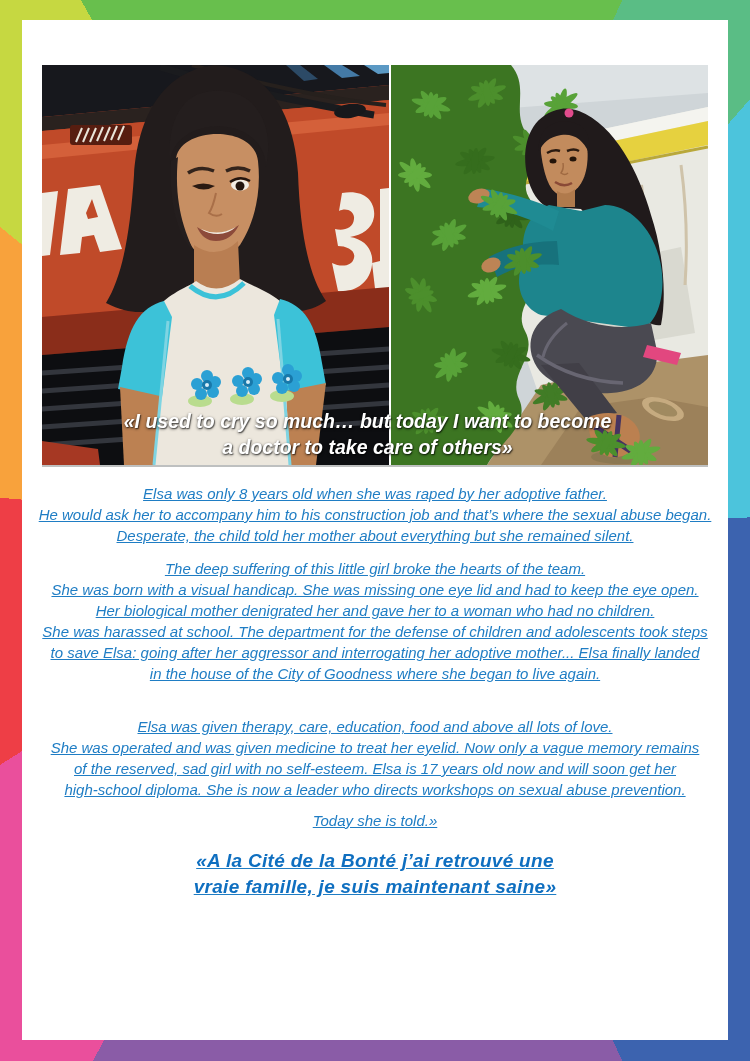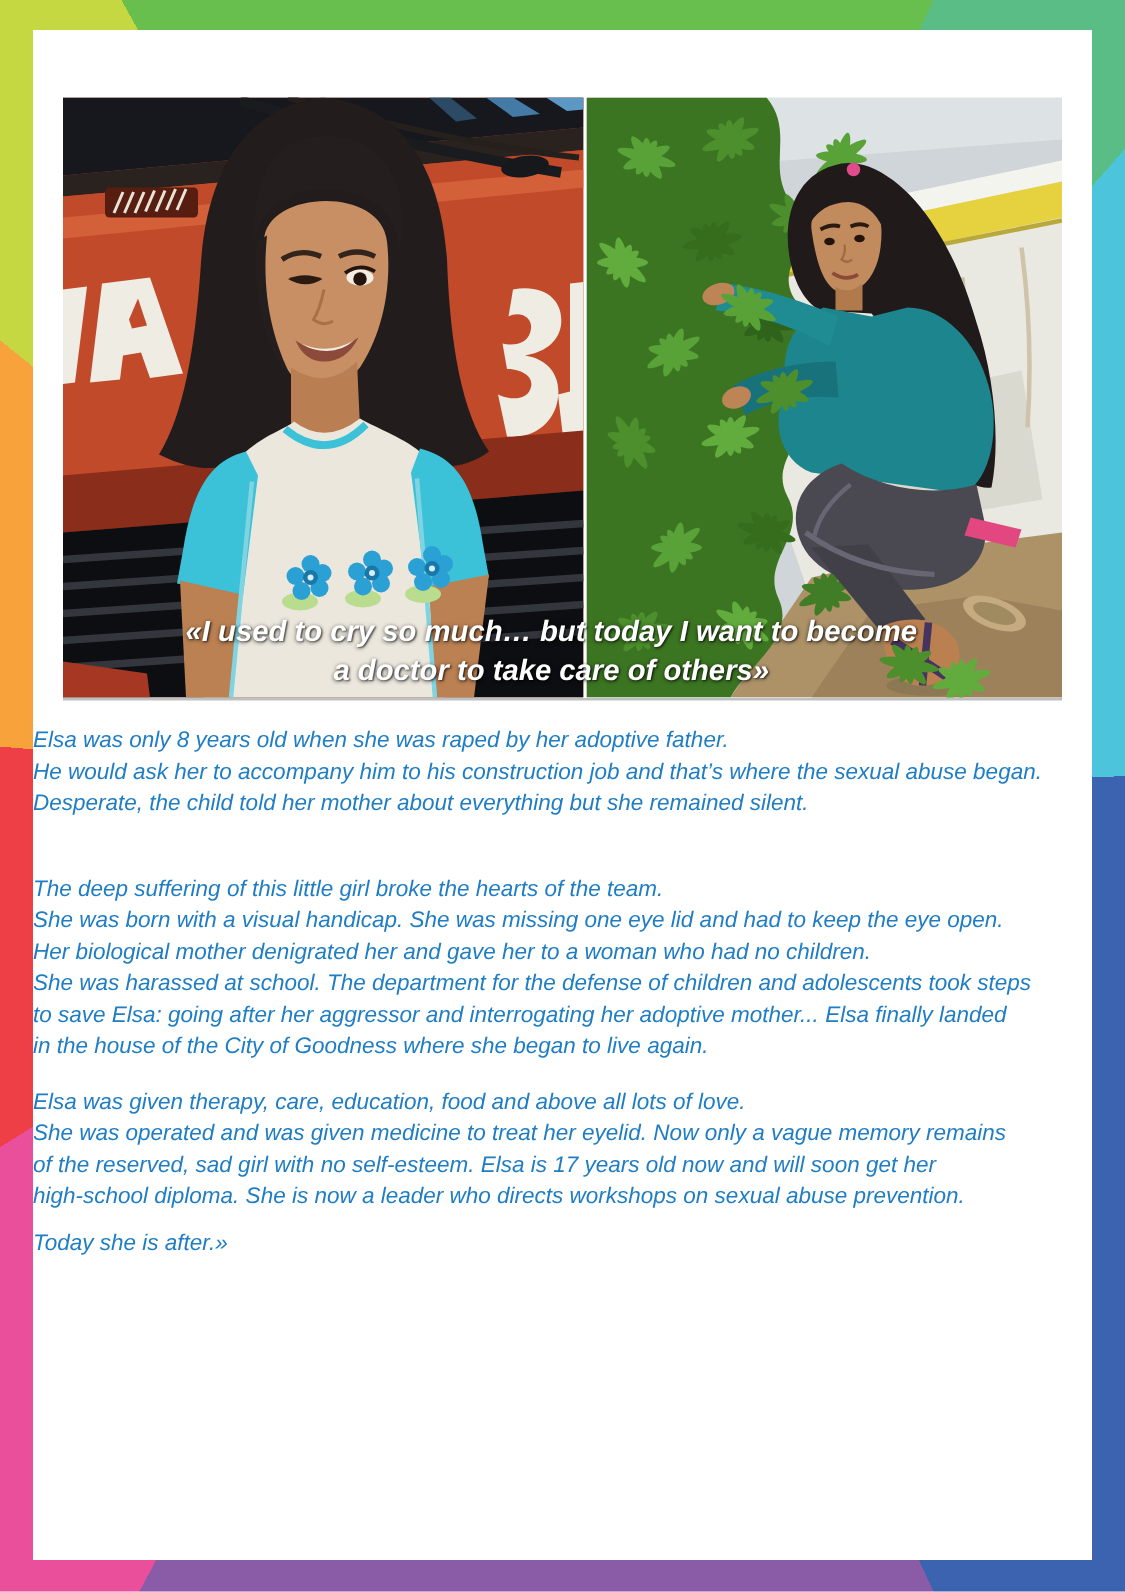--- a/index.html
+++ b/index.html
@@ -48,29 +48,31 @@
     font-weight: bold;
     font-style: italic;
     font-size: 19.5px;
     line-height: 26px;
     text-shadow: 0 1px 3px rgba(0,0,0,0.65), 1px 1px 1px rgba(0,0,0,0.45);
   }
 
   .story {
     position: absolute;
     top: 463px; left: 0; right: 0;
+    text-align: center;
     color: #1f7dc4;
     font-style: italic;
     font-size: 15px;
     line-height: 21px;
+    text-decoration: underline;
   }
   .story p { margin: 0; }
   .story .p2 { margin-top: 14px; }
-  .story .p3 { margin-top: 36px; }
-  .story .p4 { margin-top: 16px; }
+  .story .p3 { margin-top: 12px; }
+  .story .p4 { margin-top: 32px; }
   .story .p5 { margin-top: 16px; }
   .story .p6 { margin-top: 10px; }
 
   .french-quote {
     margin-top: 17px;
     color: #0f6fc0;
     font-weight: bold;
     font-style: italic;
     font-size: 19px;
     line-height: 26px;
@@ -273,17 +275,18 @@
         <use href="#pl" transform="translate(250,388) rotate(-15)" fill="#62ac3e"></use>
       </svg>
 
       <div class="overlay-quote">«I used to cry so much… but today I want to become<br>a doctor to take care of others»</div>
     </div>
 
     <div class="story">
       <p class="p1">Elsa was only 8 years old when she was raped by her adoptive father.<br>He would ask her to accompany him to his construction job and that’s where the sexual abuse began.<br>Desperate, the child told her mother about everything but she remained silent.</p>
       <p class="p3">The deep suffering of this little girl broke the hearts of the team.<br>She was born with a visual handicap. She was missing one eye lid and had to keep the eye open.<br>Her biological mother denigrated her and gave her to a woman who had no children.<br>She was harassed at school. The department for the defense of children and adolescents took steps<br>to save Elsa: going after her aggressor and interrogating her adoptive mother... Elsa finally landed<br>in the house of the City of Goodness where she began to live again.</p>
       <p class="p4">Elsa was given therapy, care, education, food and above all lots of love.<br>She was operated and was given medicine to treat her eyelid. Now only a vague memory remains<br>of the reserved, sad girl with no self-esteem. Elsa is 17 years old now and will soon get her<br>high-school diploma. She is now a leader who directs workshops on sexual abuse prevention.</p>
-      <p class="p6">Today she is after.»</p>
+      <p class="p6">Today she is told.»</p>
+      <div class="french-quote">«A la Cité de la Bonté j’ai retrouvé une<br>vraie famille, je suis maintenant saine»</div>
     </div>
 
   </div>
 </div>
 
 </body></html>

